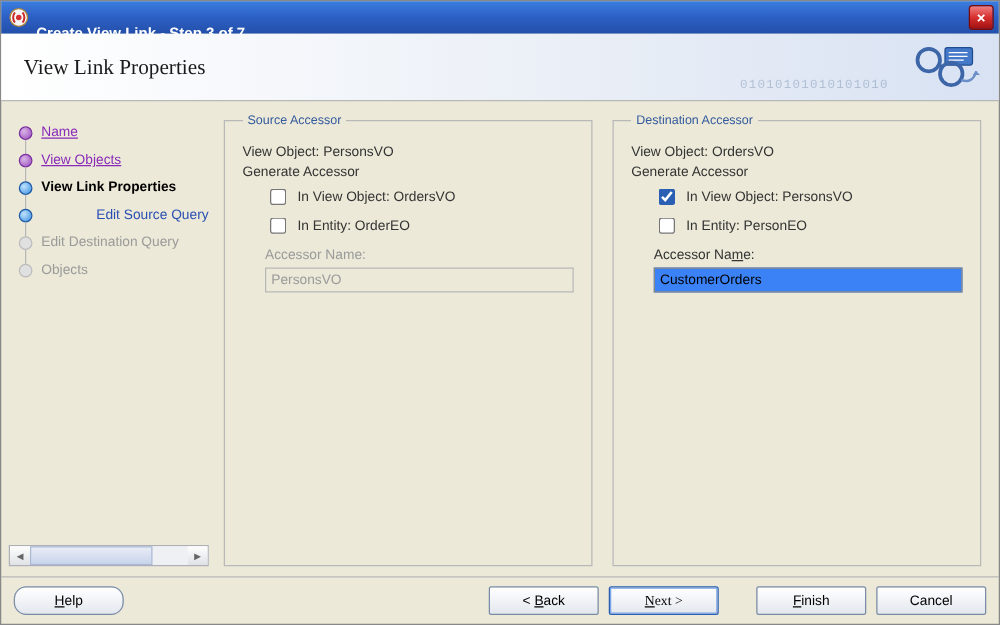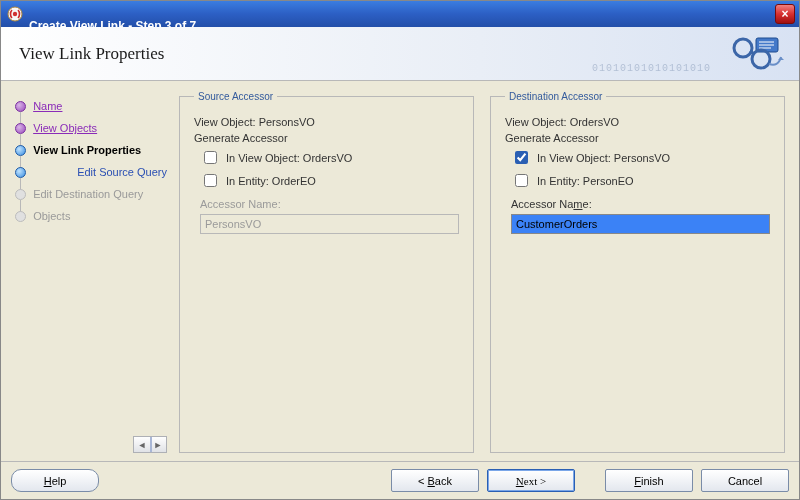--- a/index.html
+++ b/index.html
@@ -23,21 +23,21 @@
     height:54px; background:linear-gradient(to right,#ffffff 0%, #e9eef6 60%, #d8e2f3 100%);
     border-bottom:1px solid #b8b8b8; position:relative; display:flex; align-items:center;
     padding-left:18px;
   }
   .header .page-title { font-family: Georgia, 'Times New Roman', serif; font-size:17px; color:#1a1a1a; }
   .header .binary { position:absolute; right:88px; bottom:6px; font-family: 'Courier New', monospace; font-size:10px; color:rgba(40,70,120,.25); letter-spacing:1px; }
   .header .logo { position:absolute; right:12px; top:8px; width:64px; height:38px; }
 
   .body { flex:1; display:flex; min-height:0; }
 
-  .sidebar { width:172px; padding:14px 6px 0 6px; display:flex; flex-direction:column;align-items:flex-end; }
+  .sidebar { width:172px; padding:14px 6px 0 6px; display:flex; flex-direction:column; }
   .steps { list-style:none; margin:0; padding:0; }
   .steps li { position:relative; padding:5px 0 5px 26px; }
   .steps li .dot {
     position:absolute; left:8px; top:6px; width:11px; height:11px; border-radius:50%;
   }
   .steps li .line {
     position:absolute; left:13px; top:17px; width:1px; height:12px; background:#b8b8b8;
   }
   .steps li:last-child .line { display:none; }
   .step-done .dot { background:radial-gradient(circle at 35% 35%, #d9b6e7, #9a4bbd); border:1px solid #7a2ea1; }
@@ -60,21 +60,21 @@
   .scrollbar-fake .track { flex:1; background:#eef0f4; position:relative;}
   .scrollbar-fake .thumb { position:absolute; left:0; top:0; bottom:0; width:78%; background:linear-gradient(to bottom,#e8ecf5,#c9d4ec); border:1px solid #a9b7d6;}
 
   .main { flex:1; padding:10px 12px 8px 4px; display:flex; gap:12px; min-width:0;}
   fieldset.panel {
     flex:1; border:1px solid #b8b8b8; background:#ece9d8; padding:10px 14px 14px 14px;
     min-width:0;
   }
   fieldset.panel legend { color:#335a9c; padding:0 4px; font-size:10px;}
   .row { margin:4px 0; }
-  .row.indent { margin-left:6px; }
+  .row.indent { margin-left:18px; }
   .lbl { color:#333; }
   .lbl.disabled { color:#9a9a9a; }
   input[type=text].field {
     width:100%; height:20px; border:1px solid #888; padding:2px 4px; font-family:inherit; font-size:11px;
     background:#3b82f6;
   }
   input[type=text].field:disabled { background:#ece9d8; color:#9a9a9a; border-color:#b8b8b8;}
   label.chk { display:flex; align-items:center; gap:6px; }
   input[type=checkbox] { width:13px; height:13px; accent-color:#2a5fb3;}
 

